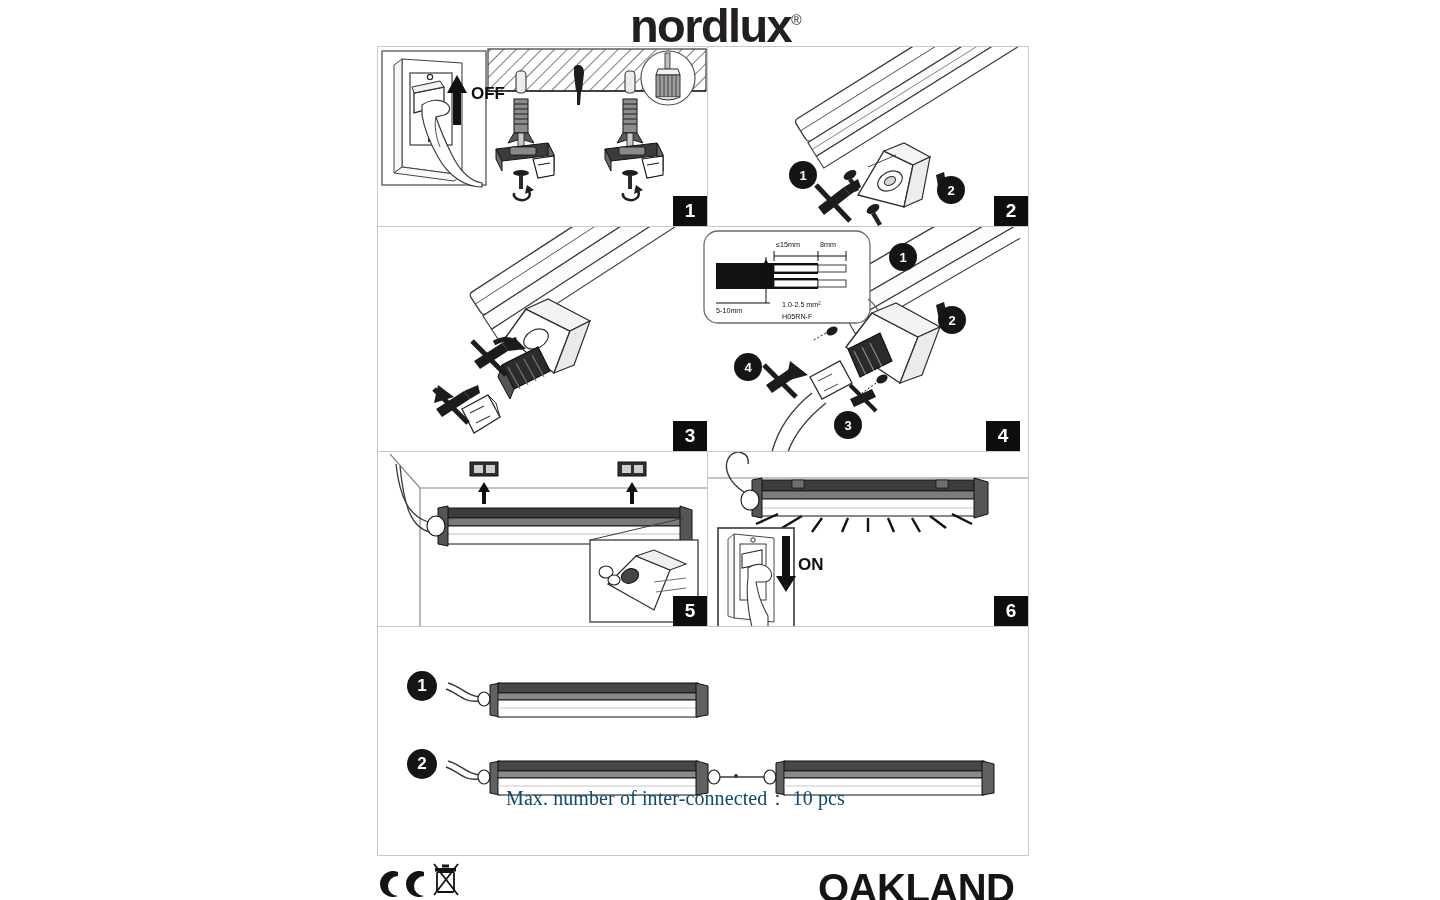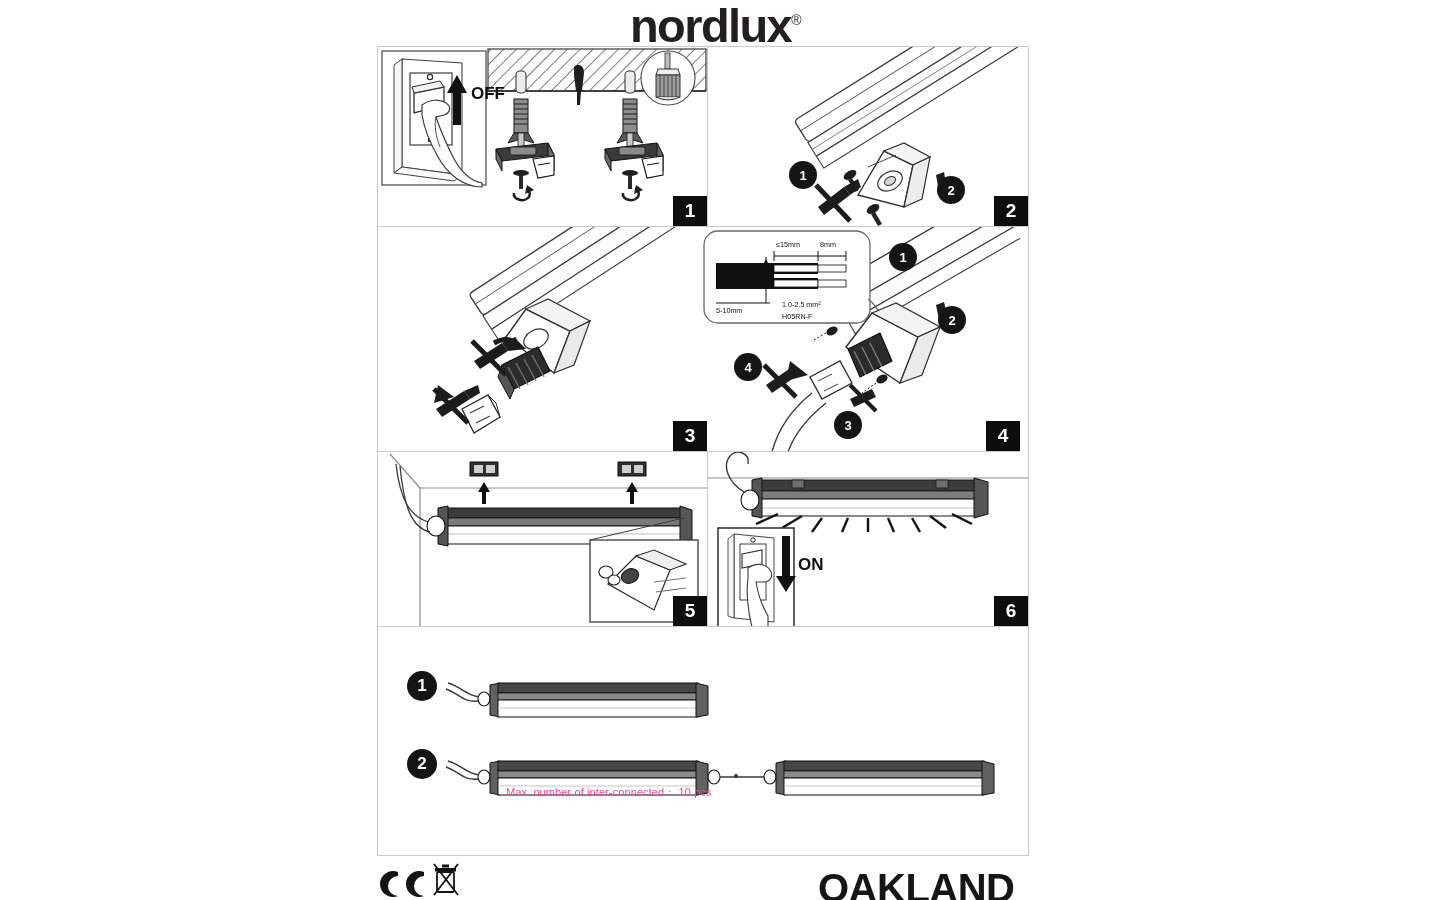--- a/index.html
+++ b/index.html
@@ -53,22 +53,23 @@
 
   
   .bottom { position: relative; width: 650px; height: 228px; background: #fff; }
   .circ-num {
     position: absolute; width: 30px; height: 30px; border-radius: 50%;
     background: #151515; color: #fff; font-size: 17px; font-weight: 700;
     display: flex; align-items: center; justify-content: center;
   }
   .maxtext {
     position: absolute; left: 128px; top: 158px;
-    font-size: 11px; color: #ec4899; letter-spacing: .1px;
+    font-size: 20px; color: #0c4a6e; letter-spacing: .1px;
     white-space: nowrap;
+    font-family: Liberation Serif, serif;
   }
 
   
   .footer-ce { position: absolute; left: 378px; top: 868px; }
   .footer-weee { position: absolute; left: 430px; top: 862px; }
   .model {
     position: absolute; left: 818px; top: 866px;
     font-size: 40px; font-weight: 700; letter-spacing: -.5px; color: #151515;
     font-family: "Liberation Sans", sans-serif;
   }

